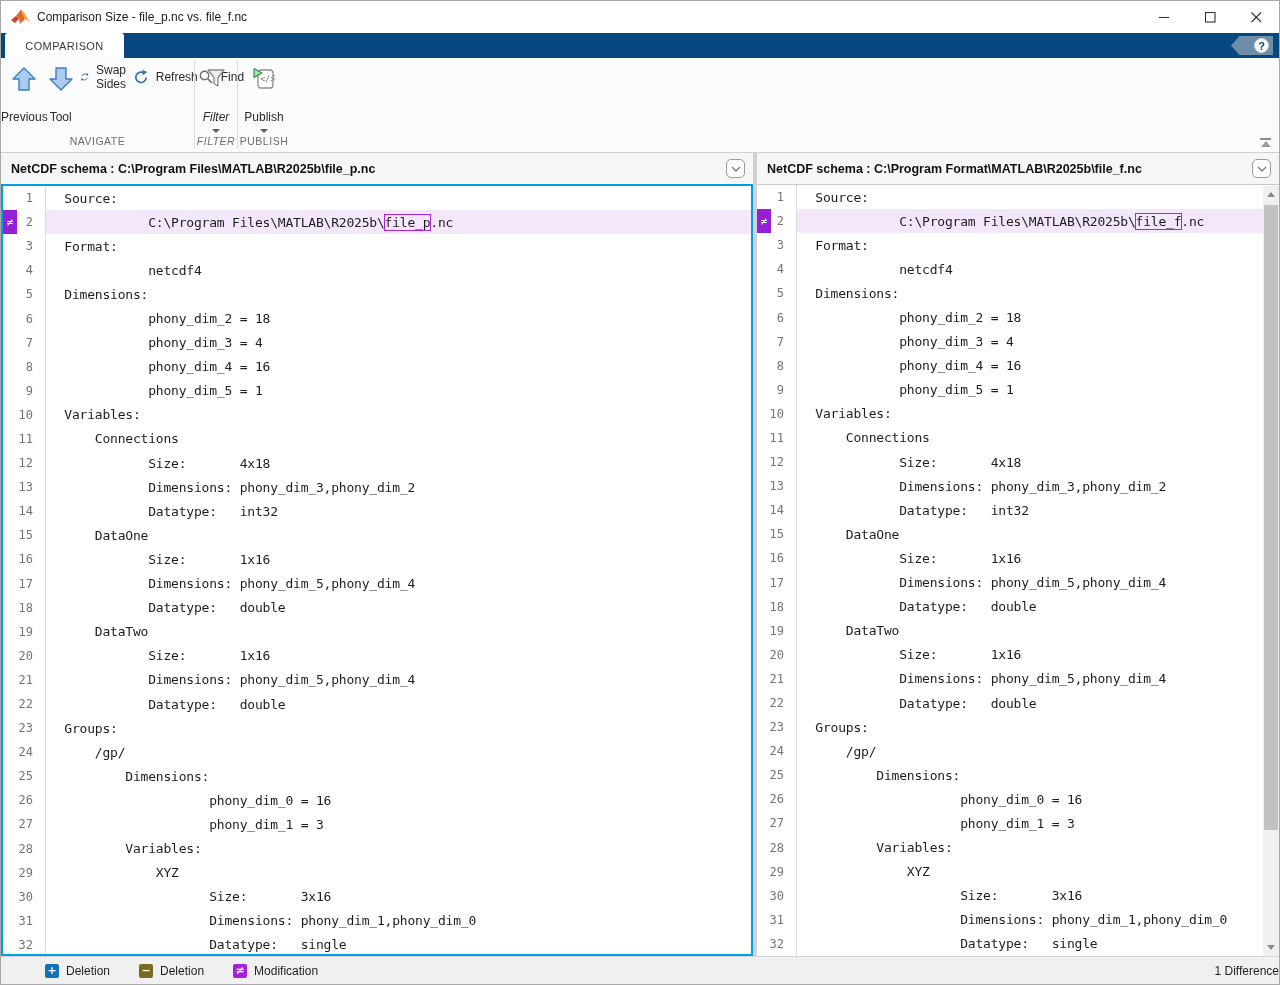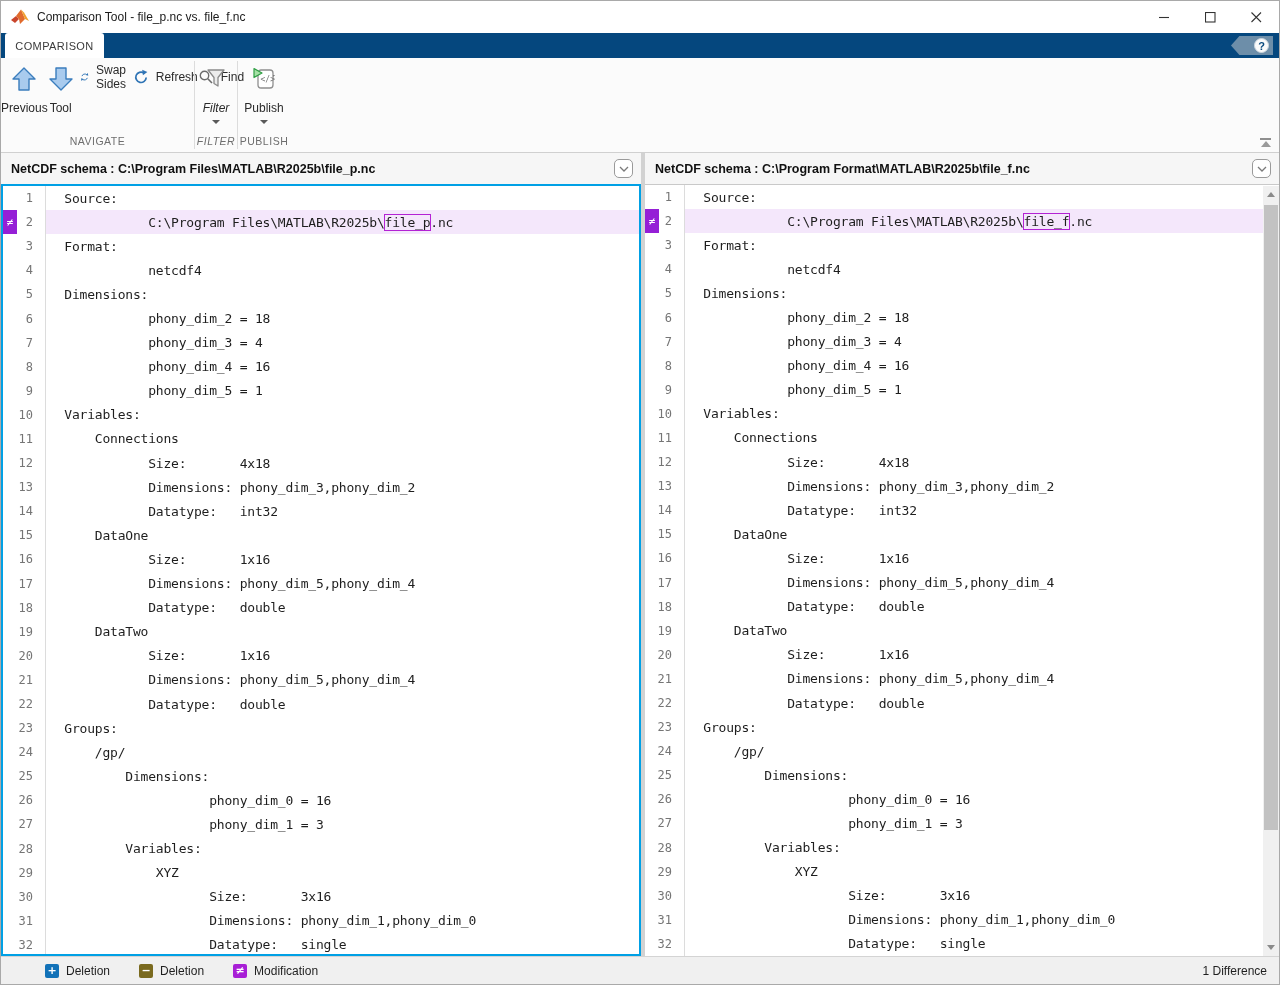--- a/index.html
+++ b/index.html
@@ -9,49 +9,49 @@
 
   
   .titlebar { height:32px; flex:none; background:#ffffff; display:flex; align-items:center; padding-left:10px; }
   .titlebar .logo { width:18px; height:16px; margin-right:8px; }
   .titlebar .title { font-size:12px; color:#1a1a1a; }
   .win-btns { margin-left:auto; display:flex; height:32px; }
   .win-btn { width:46px; height:32px; display:flex; align-items:center; justify-content:center; }
 
   
   .ribbon-tabs { height:25px; flex:none; background:#05477e; display:flex; align-items:flex-end; position:relative; }
-  .ribbon-tab { margin-left:4px; width:99px; height:25px; background:#ffffff; border-radius:3px 3px 0 0; display:flex; align-items:center; justify-content:center; font-size:11px; color:#3a3a3a; letter-spacing:0.4px; }
+  .ribbon-tab { margin-left:4px; width:119px; height:25px; background:#ffffff; border-radius:3px 3px 0 0; display:flex; align-items:center; justify-content:center; font-size:11px; color:#3a3a3a; letter-spacing:0.4px; }
   .help-tag { position:absolute; right:6px; top:3px; width:42px; height:19px; background:#6d8ea9; clip-path:polygon(0 50%, 20% 0, 100% 0, 100% 100%, 20% 100%); display:flex; align-items:center; justify-content:flex-end; padding-right:4px; }
   .help-circle { width:15px; height:15px; border-radius:50%; background:#fbfbfb; border:1px solid #cdd6de; color:#0b4a7e; font-weight:bold; font-size:11px; display:flex; align-items:center; justify-content:center; }
 
   
   .ribbon-body { height:95px; flex:none; background:#fbfbfb; border-bottom:1px solid #d0d0d0; display:flex; position:relative; }
   .rgroup { display:flex; flex-direction:column; }
   .rgroup-content { flex:1; display:flex; align-items:flex-start; }
   .rgroup-label { height:17px; font-size:10.5px; color:#6e6e6e; text-align:center; letter-spacing:0.5px; line-height:13px; }
   .rsep { width:1px; background:#dcdcdc; margin:3px 0; }
 
   .bigbtn { display:flex; flex-direction:column; align-items:center; padding-top:4px; }
   .bigbtn .icon-area { height:34px; display:flex; align-items:center; justify-content:center; }
-  .bigbtn .blabel { font-size:12px; color:#2b2b2b; margin-top:5px; }
+  .bigbtn .blabel { font-size:12px; color:#2b2b2b; margin-top:14px; }
   .caret { width:0; height:0; border-left:4px solid transparent; border-right:4px solid transparent; border-top:4px solid #5a5a5a; }
   .bigbtn .caret { margin-top:5px; }
 
   .stack { display:flex; flex-direction:row; padding:7px 6px 0 6px;justify-content:flex-end; }
   .smallbtn { display:flex; align-items:center; gap:7px; height:24px; font-size:12px; color:#2b2b2b; }
   .smallbtn .caret { margin-left:16px; }
 
   .collapse-ribbon { position:absolute; right:8px; bottom:5px; display:flex; flex-direction:column; align-items:center; cursor:pointer; }
   .collapse-ribbon .bar { width:11px; height:2px; background:#8f8f8f; margin-bottom:1px; }
   .collapse-ribbon .tri { width:0; height:0; border-left:5px solid transparent; border-right:5px solid transparent; border-bottom:6px solid #9a9a9a; }
 
   
   .panels { flex:1; display:flex; min-height:0; }
   .panel { display:flex; flex-direction:column; min-width:0; }
-  .panel.left { width:640px; flex:none; }
+  .panel.left { width:752px; flex:none; }
   .divider { width:4px; flex:none; background:#d2d2d2; }
   .panel.right { flex:1; }
   .phead { height:31px; flex:none; background:#f6f6f6; display:flex; align-items:center; padding:0 8px 0 10px; font-weight:bold; font-size:12.5px; color:#111111; }
   .phead-btn { margin-left:auto; width:19px; height:19px; flex:none; background:#ffffff; border:1px solid #9a9a9a; border-radius:5px; display:flex; align-items:center; justify-content:center; }
   .pbody { flex:1; background:#ffffff; position:relative; overflow:hidden; }
   .panel.left .pbody { border:2px solid #00a0e5; }
   .panel.right .pbody { border-top:1px solid #c9c9c9; }
 
   .rows { position:absolute; inset:0; display:flex; flex-direction:column; }
   .row { height:24.1px; flex:none; display:flex; }
@@ -69,34 +69,34 @@
   .vs-btn.up { top:0; }
   .vs-btn.down { bottom:0; }
   .tri-up { width:0; height:0; border-left:4px solid transparent; border-right:4px solid transparent; border-bottom:5px solid #8a8a8a; }
   .tri-down { width:0; height:0; border-left:4px solid transparent; border-right:4px solid transparent; border-top:5px solid #8a8a8a; }
   .vs-thumb { position:absolute; top:19px; left:1px; right:1px; height:625px; background:#c2c2c2; }
 
   
   .statusbar { height:28px; flex:none; background:#f0f0f0; border-top:1px solid #d4d4d4; display:flex; align-items:center; padding-left:44px; }
   .legend-item { display:flex; align-items:center; font-size:12px; color:#1f1f1f; margin-right:29px; }
   .badge { width:14px; height:14px; border-radius:2px; color:#ffffff; font-size:11px; font-weight:bold; display:flex; align-items:center; justify-content:center; margin-right:7px; font-family:"DejaVu Sans",sans-serif; }
-  .diffcount { margin-left:auto; padding-right:12px; font-size:12px; color:#1f1f1f; }
+  .diffcount { margin-left:auto; padding-right:0; font-size:12px; color:#1f1f1f; }
 </style>
 </head>
 <body>
 
 <div class="window">
 
   <div class="titlebar">
     <svg class="logo" viewBox="0 0 18 16">
       <polygon points="0,11 5,7 8,10 4,14" fill="#c9452c"></polygon>
       <polygon points="5,7 10,0.5 14,10 9,15 8,10" fill="#e16b2d"></polygon>
       <polygon points="10,0.5 14,10 18,12 13,3.5" fill="#f0a02f"></polygon>
     </svg>
-    <span class="title">Comparison Tool - file_p.nc vs. file_f.nc</span>
+    <span class="title">Comparison Size - file_p.nc vs. file_f.nc</span>
     <div class="win-btns">
       <div class="win-btn">
         <svg width="11" height="11">
             <line x1="0" y1="5.5" x2="10" y2="5.5" stroke="#333" stroke-width="1.1"></line>
           </svg>
       </div>
       <div class="win-btn">
         <svg width="11" height="11">
             <rect x="0.5" y="0.5" width="9.5" height="9.5" fill="none" stroke="#333" stroke-width="1.1"></rect>
           </svg>

